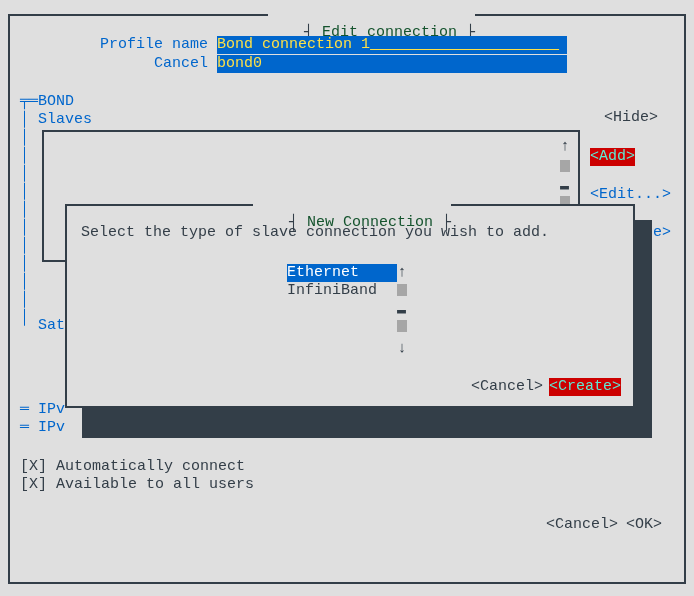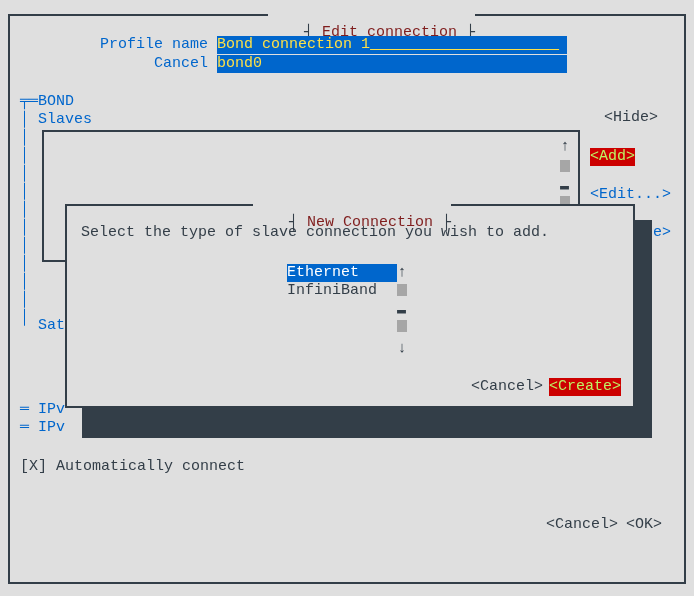--- a/index.html
+++ b/index.html
@@ -19,28 +19,28 @@
     position: absolute;
     border: 2px solid #333e48;
     box-sizing: border-box;
   }
   .title-bar {
     position: absolute;
     top: -10px;
     background: #dfdfdf;
   }
   .blue { color: #0066cc; }
-  .red { color: #7f1d1d; }
+  .red { color: #14532d; }
   .sel {
     background: #0066cc;
     color: #ffffff;
   }
   .btn-red {
     background: #cc0000;
-    color: #bef264;
+    color: #5eead4;
   }
   .label {
     text-align: right;
   }
   .field-row {
     display: flex;
     align-items: baseline;
   }
   .input-box {
     background: #0066cc;
@@ -113,20 +113,21 @@
   <span class="btn-red mono" style="position:absolute; top:132px; left:580px;">&lt;Add&gt;</span>
   <span class="blue mono" style="position:absolute; top:170px; left:580px;">&lt;Edit...&gt;</span>
   <span class="blue mono" style="position:absolute; top:208px; left:643px;">e&gt;</span>
 
   <span class="blue" style="position:absolute; top:301px; left:28px;">Sat</span>
 
   <div style="position:absolute; top:385px; left:10px;" class="blue mono">═ <span>IPv</span></div>
   <div style="position:absolute; top:403px; left:10px;" class="blue mono">═ <span>IPv</span></div>
 
   <span class="mono" style="position:absolute; top:442px; left:10px;">[X] Automatically connect</span>
+  <span class="mono" style="position:absolute; top:460px; left:10px;">[X] Available to all users</span>
 
   <span class="mono" style="position:absolute; top:500px; left:536px;">&lt;Cancel&gt;</span>
   <span class="mono" style="position:absolute; top:500px; left:616px;">&lt;OK&gt;</span>
 </div>
 
 <div class="shadow" style="left:82px; top:220px; width:570px; height:218px;"></div>
 
 <div class="frame" style="left:65px; top:204px; width:570px; height:204px; background:#dfdfdf;">
   <div class="title-bar mono" style="left:186px;">
     <span>┤ </span><span class="red">New Connection</span><span> ├</span>

